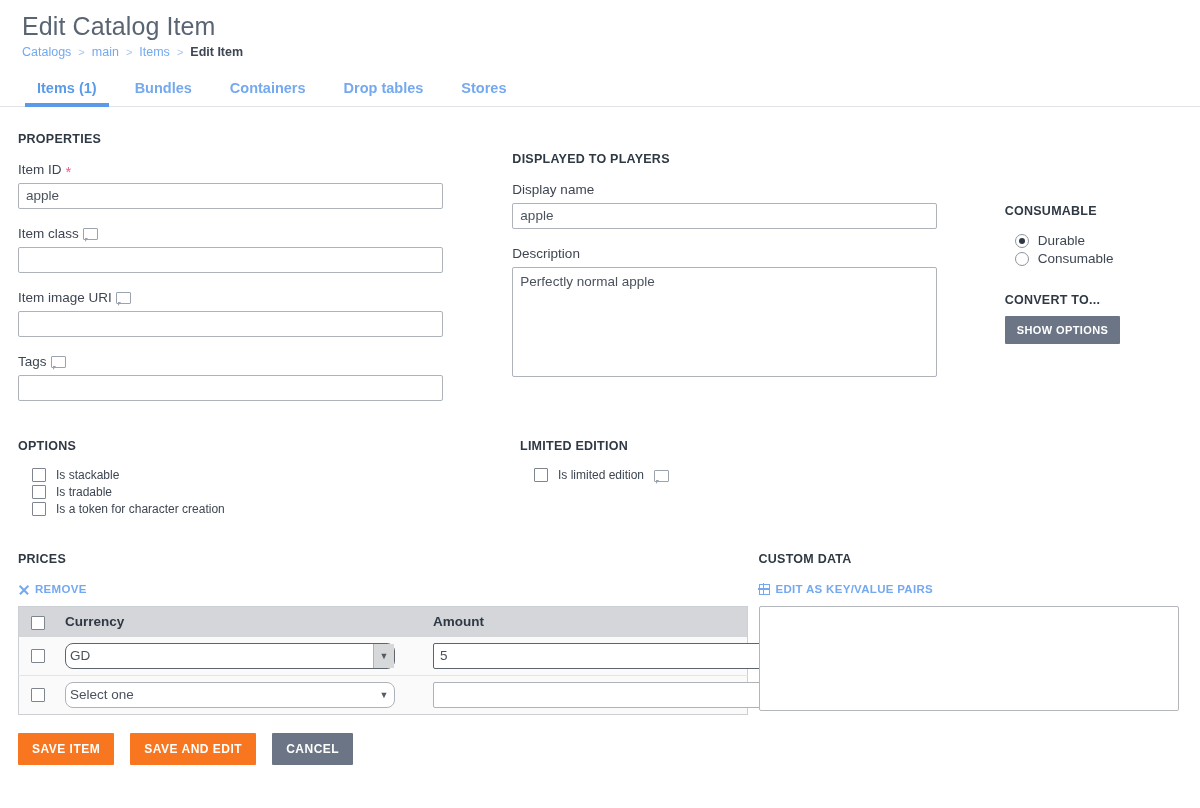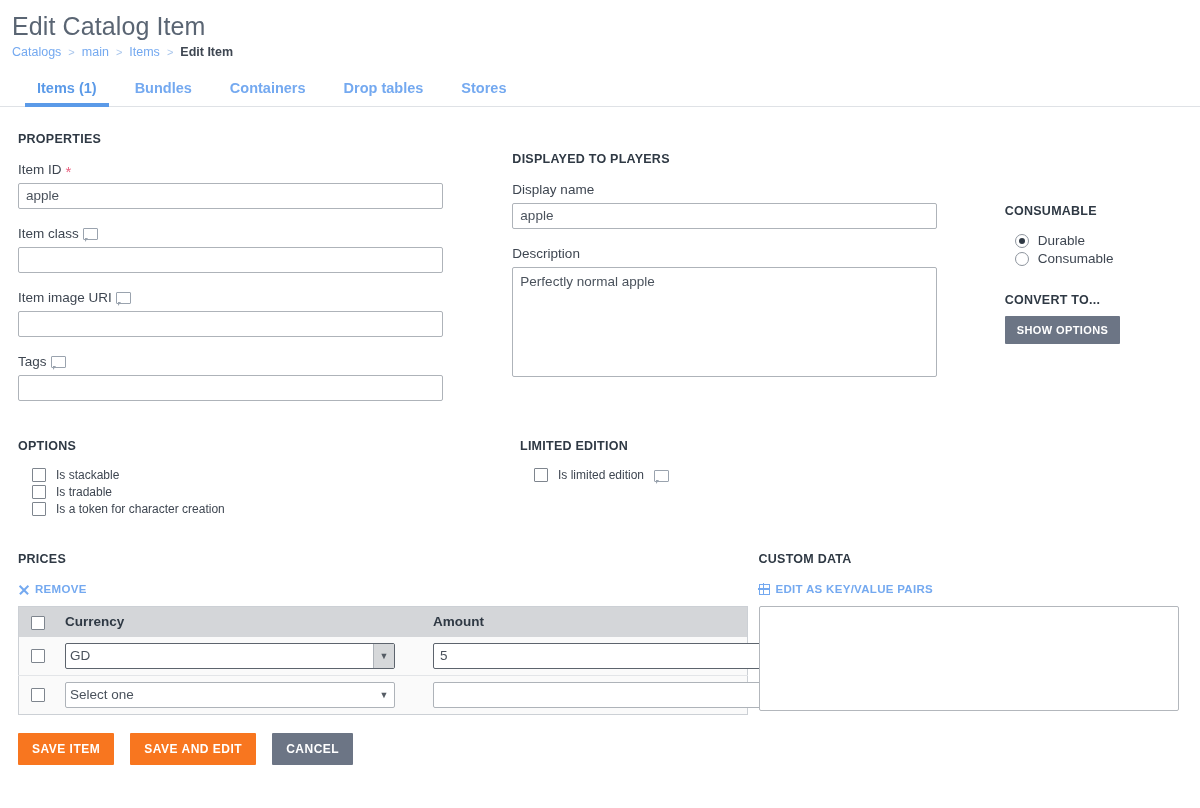--- a/index.html
+++ b/index.html
@@ -11,21 +11,21 @@
     width: 1200px;
     height: 808px;
     font-family: "Liberation Sans", sans-serif;
     color: #3e4651;
     -webkit-font-smoothing: antialiased;
     overflow: hidden;
     position: relative;
   }
 
   
-  .page-header { padding: 12px 0 0 12px; }
+  .page-header { padding: 12px 0 0 22px; }
   .page-title {
     font-size: 25px;
     font-weight: 400;
     color: #5a6573;
     line-height: 1.15;
     margin: 0 0 4px 0;
     letter-spacing: .1px;
   }
   .breadcrumb {
     font-size: 12.5px;
@@ -251,21 +251,21 @@
   table.prices tr:last-child td { border-bottom: none; }
   .cb-col { width: 38px; text-align: center !important; padding-left: 0 !important; padding-right: 0 !important;}
   .cur-col { width: 352px; }
 
   select.sel {
     font-family: "Liberation Sans", sans-serif;
     font-size: 13.5px;
     color: #4a525c;
     width: 330px; height: 26px;
     border: 1px solid #aeb3b9;
-    border-radius: 2px;
+    border-radius: 8px;
     background: #fff;
     padding: 2px 4px;
     box-sizing: border-box;
     outline: none;
     -webkit-appearance: none;
     appearance: none;
     position: relative;
   }
   .sel-wrap { position: relative; display: inline-block; }
   .sel-arrow {

